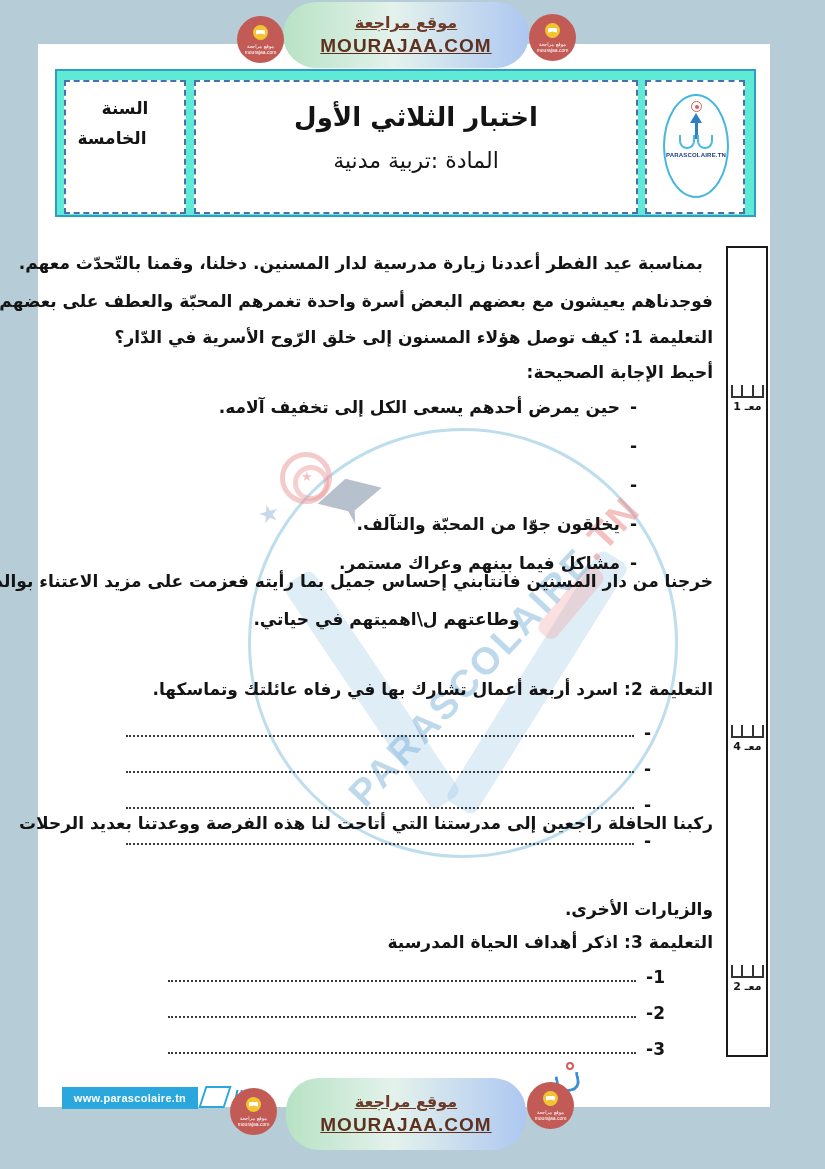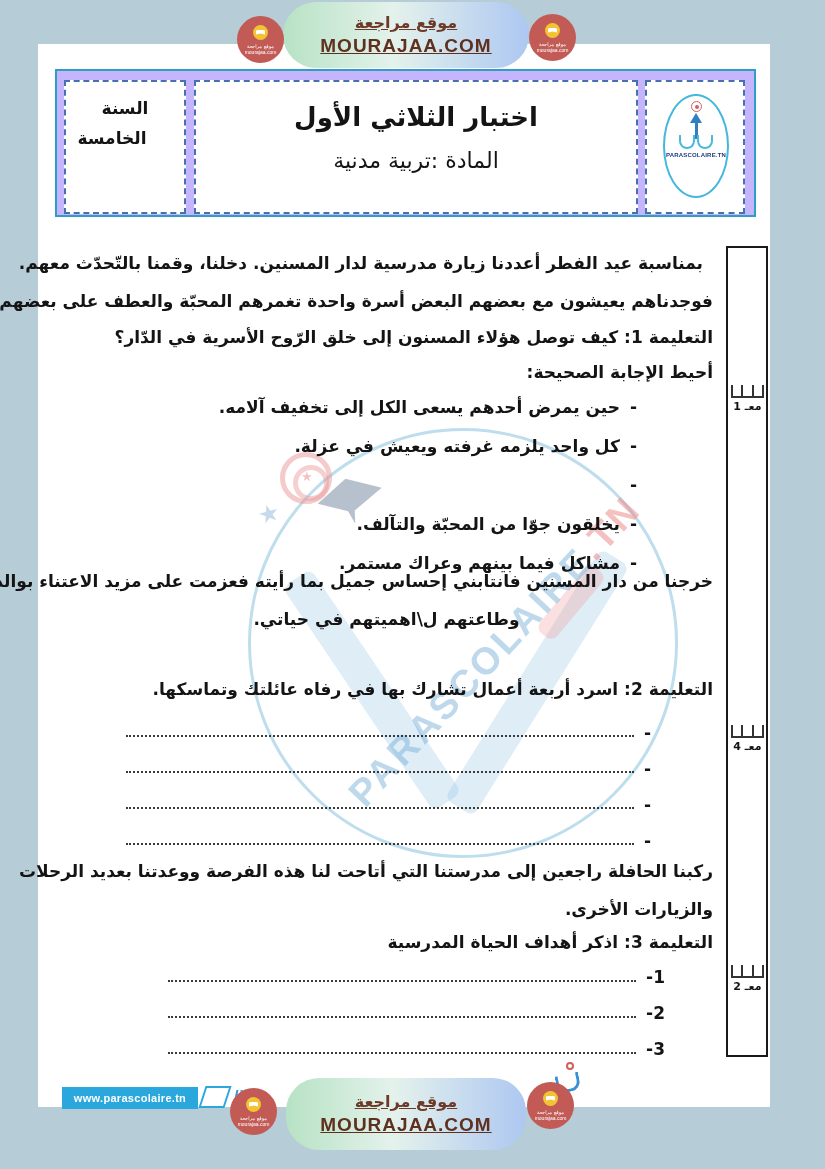--- a/index.html
+++ b/index.html
@@ -50,21 +50,21 @@
   .lc-yellow::before {
     content:""; position:absolute; left:3px; top:5px; width:9px; height:5px;
     background:#fff; clip-path:polygon(0 20%,50% 0,100% 20%,100% 100%,50% 80%,0 100%);
   }
   .lc-t1 { font-size:5px; color:#ffffff; line-height:6px; }
   .lc-t2 { font-family:"Liberation Sans", sans-serif; font-size:5px; color:#ffffff; line-height:6px; }
 
   
   .header-box {
     position:absolute; left:55px; top:69px; width:701px; height:148px;
-    border:2px solid #2e9ec4; background:#c4b5fd; z-index:3;
+    border:2px solid #2e9ec4; background:#5eead4; z-index:3;
   }
   .dashed-box { position:absolute; border:2px dashed #4a6fae; background:#fff; }
   .year-box { left:7px; top:9px; width:122px; height:134px; text-align:center; }
   .year-l1 { font-size:17px; font-weight:700; margin-top:16px; }
   .year-l2 { font-size:17px; font-weight:700; margin-top:10px; margin-right:26px; }
   .title-box { left:137px; top:9px; width:444px; height:134px; text-align:center; }
   .title-l1 { font-size:26px; font-weight:800; margin-top:20px; }
   .title-l2 { font-size:22px; font-weight:400; margin-top:16px; }
   .logo-box { left:588px; top:9px; width:100px; height:134px; }
 
@@ -128,21 +128,21 @@
   .bullets   { position:absolute; top:388px; right:76px; left:0; }
   .bullet-item { height:39px; line-height:39px; display:flex; gap:10px; white-space:nowrap; }
   .dash { font-weight:700; }
   .pos-refl1 { top:564px; }
   .pos-refl2 { top:602px; }
   .pos-q2    { top:672px; }
   .dotlines  { position:absolute; top:712px; right:62px; left:66px; }
   .dotline   { height:36px; display:flex; align-items:flex-end; padding-bottom:8px; }
   .dotline .dash { line-height:14px; }
   .dotfill   { flex:1; border-bottom:2px dotted #3a3a3a; margin:0 10px 3px 0; height:10px; }
-  .pos-ret1  { top:854px; }
+  .pos-ret1  { top:806px; }
   .pos-ret2  { top:892px; }
   .pos-q3    { top:925px; }
   .numlines  { position:absolute; top:955px; right:48px; left:108px; }
   .numline   { height:36px; display:flex; align-items:flex-end; padding-bottom:6px; }
   .numlabel  { direction:ltr; font-size:17px; font-weight:700; line-height:16px; }
   .q-label   { font-weight:800; }
 
   
   .site-badge {
     position:absolute; left:62px; top:1087px; width:136px; height:22px;
@@ -251,21 +251,20 @@
   </div>
   <div class="tline pos-ahit">أحيط الإجابة الصحيحة:</div>
 
   <div class="bullets">
     <div class="bullet-item">
       <span class="dash">-</span>
       <span>حين يمرض أحدهم يسعى الكل إلى تخفيف آلامه.</span>
     </div>
     <div class="bullet-item">
       <span class="dash">-</span>
-      <span>كل واحد يلزمه غرفته ويعيش في عزلة.</span>
     </div>
     <div class="bullet-item">
       <span class="dash">-</span>
     </div>
     <div class="bullet-item">
       <span class="dash">-</span>
       <span>يخلقون جوّا من المحبّة والتآلف.</span>
     </div>
     <div class="bullet-item">
       <span class="dash">-</span>

